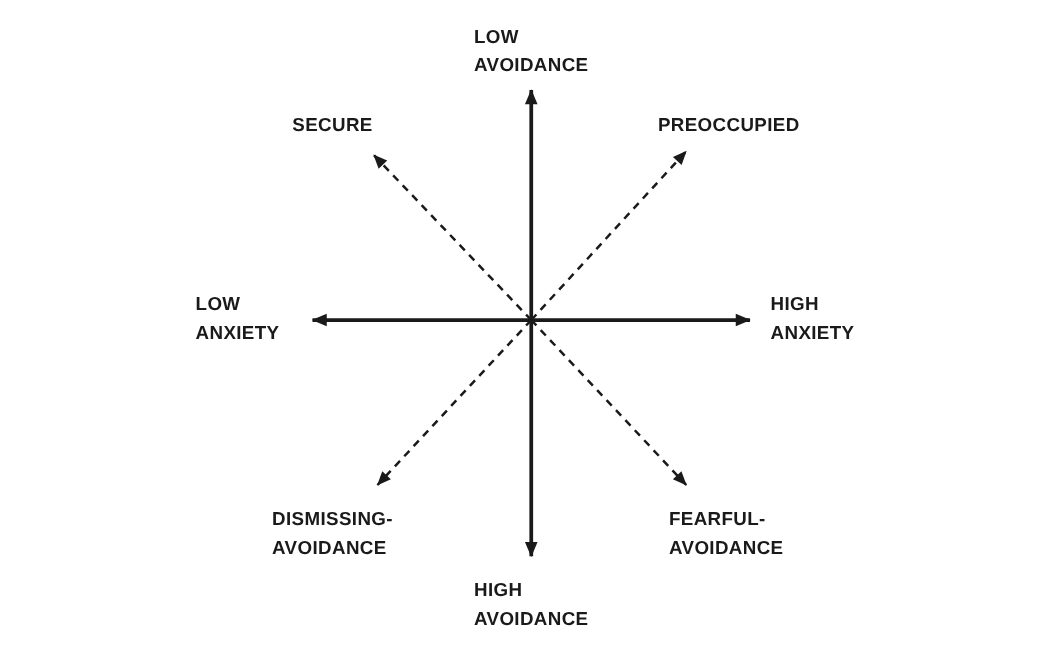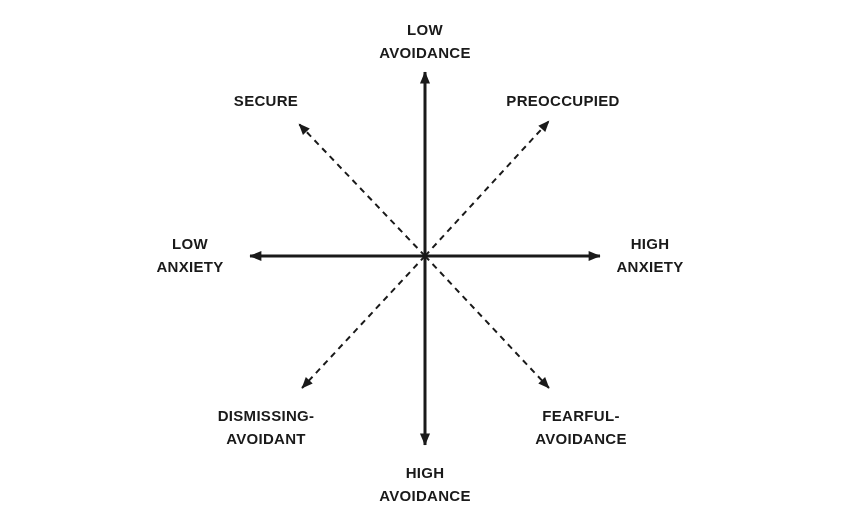--- a/index.html
+++ b/index.html
@@ -37,21 +37,21 @@
     fill: var(--line, #1a1a1a);
   }
   .label {
     position: absolute;
     transform: translateX(-50%);
     color: var(--text, #1a1a1a);
     font-weight: bold;
     font-size: 15px;
     line-height: 23px;
     letter-spacing: 0.3px;
-    text-align: center;
+    text-align: left;
     white-space: pre-line;
   }
 </style>
 </head>
 <body>
 
 <div class="canvas" style="--line: #1a1a1a; --text: #1a1a1a; --bg: #ffffff;">
 
   <svg class="diagram-svg" viewBox="0 0 850 531">
     <defs>
@@ -83,21 +83,21 @@
 AVOIDANCE</div>
 
   <div class="label" style="left:190px; top:232px">LOW
 ANXIETY</div>
 
   <div class="label" style="left:650px; top:232px">HIGH
 ANXIETY</div>
 
   <div class="label" style="left:266px; top:89px">SECURE</div>
 
-  <div class="label" style="left:563px; top:89px">PREOCCUPIED</div>
+  <div class="label" style="left:583px; top:89px">PREOCCUPIED</div>
 
   <div class="label" style="left:266px; top:404px">DISMISSING-
-AVOIDANT</div>
+AVOIDANCE</div>
 
   <div class="label" style="left:581px; top:404px">FEARFUL-
 AVOIDANCE</div>
 
 </div>
 
 </body></html>

